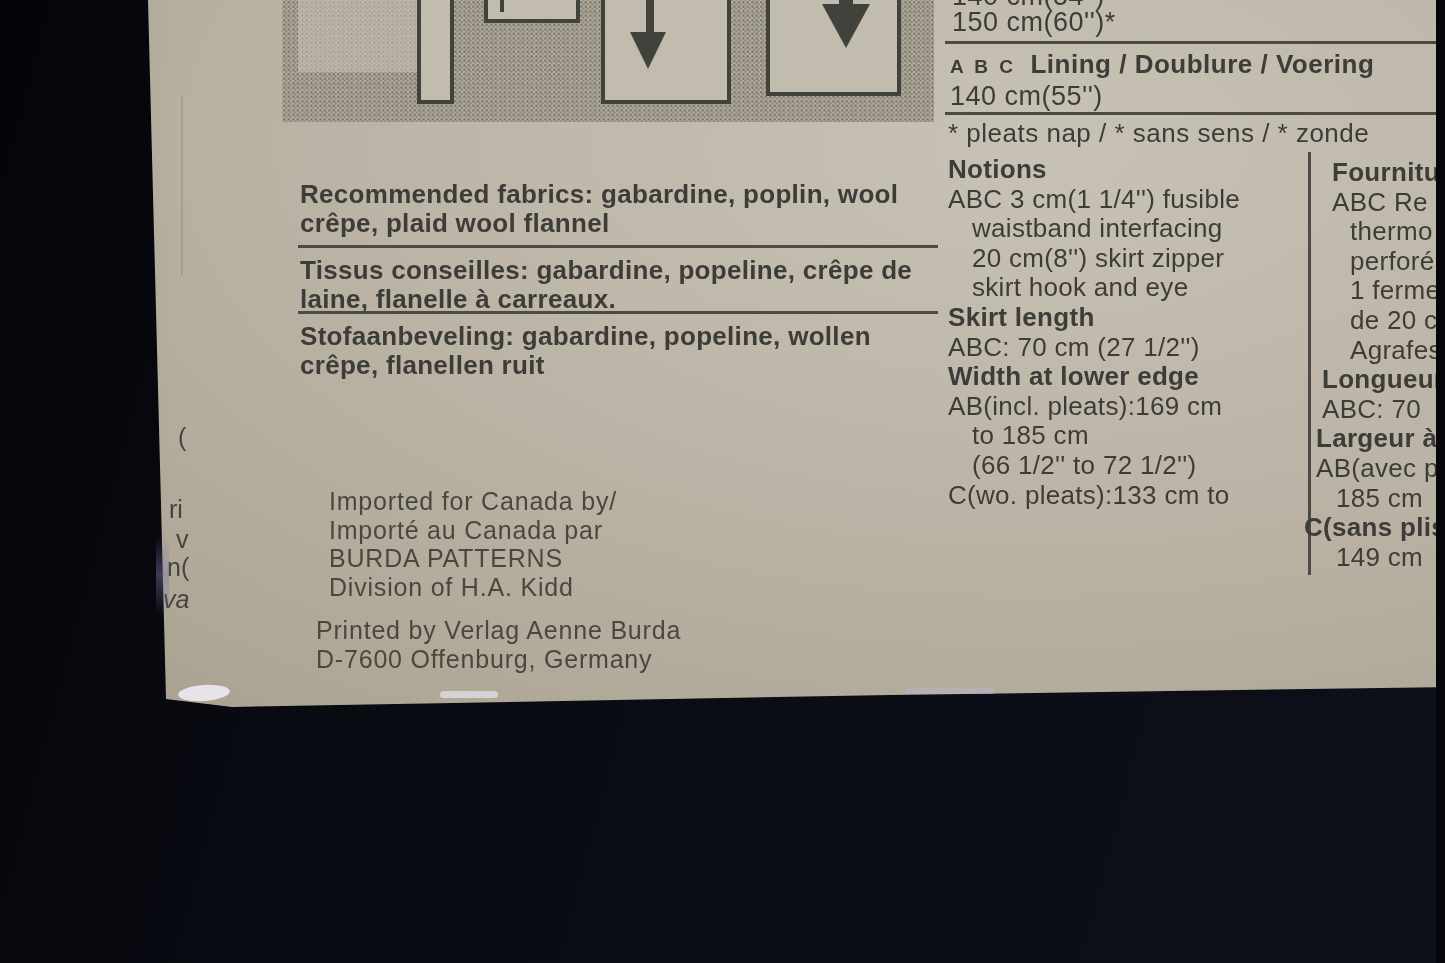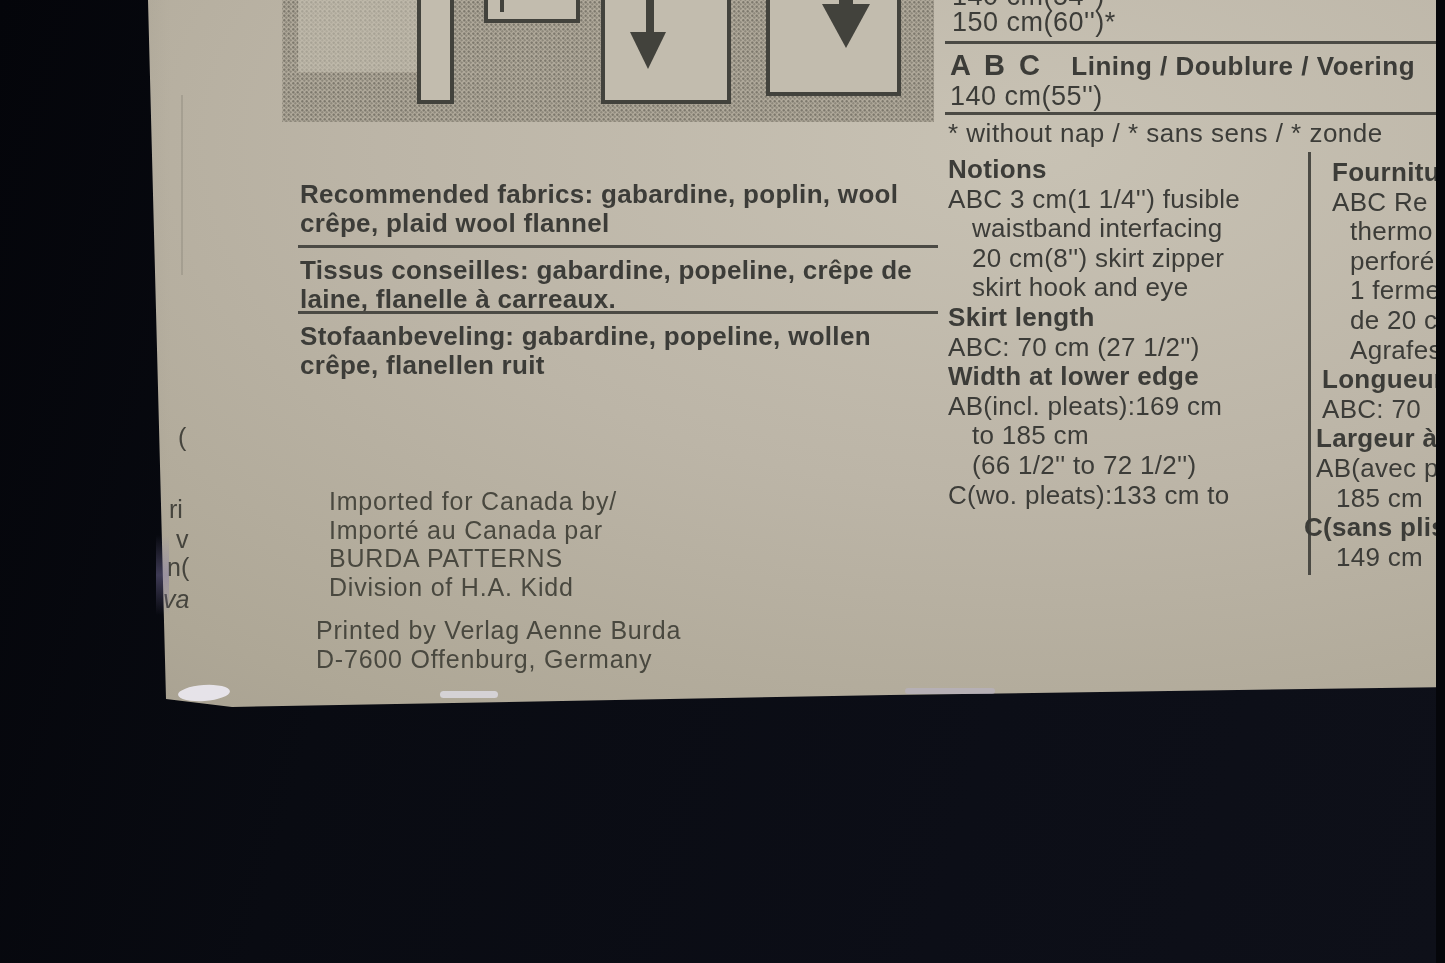--- a/index.html
+++ b/index.html
@@ -22,21 +22,21 @@
   .tick{position:absolute;background:#42423c;}
   .shaft{position:absolute;background:#42423c;}
   .head{position:absolute;width:0;height:0;}
   .txt{position:absolute;white-space:nowrap;}
   .b{font-weight:bold;}
   .rule{position:absolute;height:3px;background:#4b4a44;}
   .vrule{position:absolute;width:3px;background:#4b4a44;}
   .yard{font-size:27px;letter-spacing:0.5px;}
   .clipwrap{position:absolute;left:948px;top:0;width:330px;height:11px;overflow:hidden;}
   .clipwrap .inner{position:absolute;left:4px;top:-19px;font-size:27px;letter-spacing:0.5px;}
-  .abc{font-size:29px;letter-spacing:3px;text-align:right;}
+  .abc{font-size:19px;letter-spacing:3px;text-align:right;}
   .lin{font-size:26px;letter-spacing:0.5px;}
   .fab{font-size:26px;font-weight:bold;letter-spacing:0.3px;line-height:29px;}
   .col{position:absolute;font-size:26px;line-height:29.6px;letter-spacing:0.3px;}
   .ln{white-space:nowrap;}
   .ind{padding-left:24px;}
   .f-a{padding-left:30px;} .f-b{padding-left:48px;} .f-c{padding-left:20px;}
   .f-d{padding-left:14px;} .f-e{padding-left:34px;} .f-f{padding-left:2px;font-weight:bold;}
   .imp{position:absolute;font-size:25px;line-height:28.6px;letter-spacing:0.8px;color:#49483f;white-space:nowrap;}
   .frag{position:absolute;font-size:25px;color:#45443d;}
   .glint{position:absolute;}
@@ -65,25 +65,25 @@
   <div class="shaft" style="left:839px;top:0;width:14px;height:8px;"></div>
   <div class="head" style="left:822px;top:4px;border-left:24px solid rgba(0,0,0,0);border-right:24px solid rgba(0,0,0,0);border-top:44px solid #42423c;"></div>
 
   <div class="clipwrap">
     <span class="inner">140 cm(54'')</span>
   </div>
   <div class="txt yard" style="left:952px;top:7px;">150 cm(60'')*</div>
   <div class="rule" style="left:945px;top:41px;width:500px;"></div>
   <div class="txt" style="left:950px;top:49px;">
     <span class="abc b">A B C</span>
-    <span class="lin b" style="margin-left:24px;">Lining / Doublure / Voering</span>
+    <span class="lin b" style="margin-left:10px;">Lining / Doublure / Voering</span>
   </div>
   <div class="txt yard" style="left:950px;top:81px;">140 cm(55'')</div>
   <div class="rule" style="left:945px;top:112px;width:500px;"></div>
-  <div class="txt lin" style="left:948px;top:118px;">* without nap / * sans sens / * zonde</div>
+  <div class="txt lin" style="left:948px;top:118px;">* pleats nap / * sans sens / * zonde</div>
 
   <div class="txt fab" style="left:300px;top:180px;">
     <div class="ln">Recommended fabrics: gabardine, poplin, wool</div>
     <div class="ln">crêpe, plaid wool flannel</div>
   </div>
   <div class="rule" style="left:298px;top:245px;width:640px;height:2.5px;"></div>
   <div class="txt fab" style="left:300px;top:256px;">
     <div class="ln">Tissus conseilles: gabardine, popeline, crêpe de</div>
     <div class="ln">laine, flanelle à carreaux.</div>
   </div>

